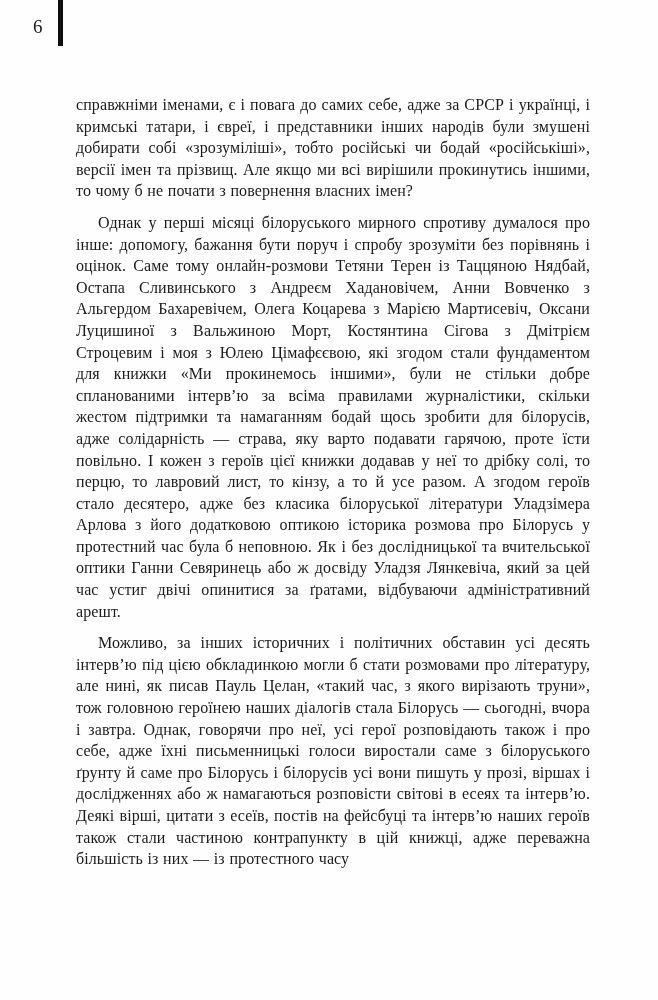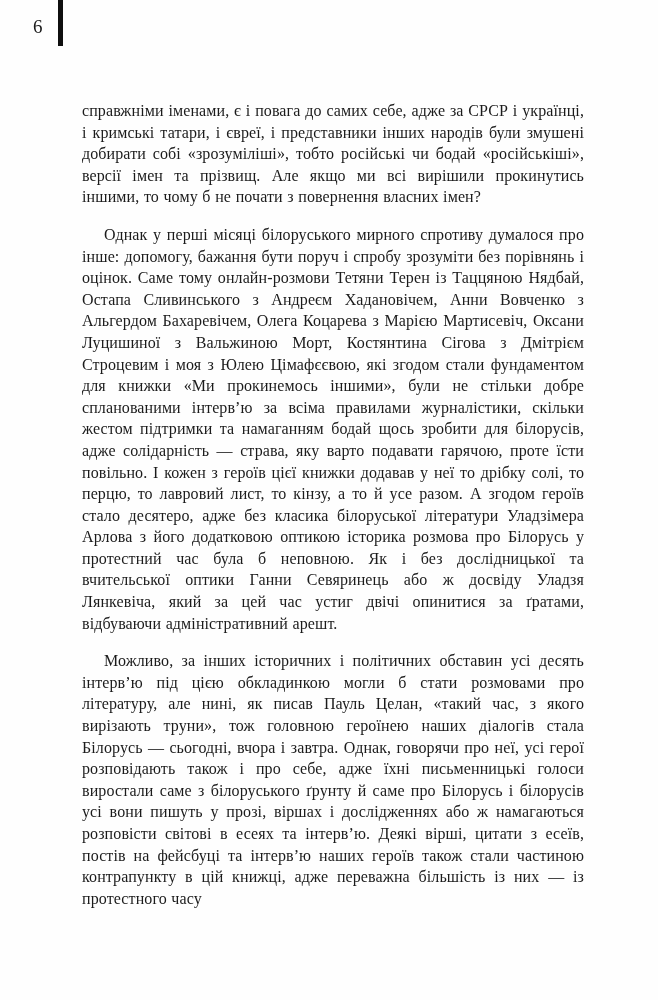--- a/index.html
+++ b/index.html
@@ -38,21 +38,21 @@
   .text-block {
     position: absolute;
     left: 66px;
     top: 84px;
     width: 534px;
     text-align: justify;
     hyphens: auto;
     -webkit-hyphens: auto;
   }
   .para {
-    margin: 16px;
+    margin: 10px;
     font-size: 16px;
     line-height: 21.6px;
     letter-spacing: 0.1px;
     word-spacing: 0.5px;
   }
   .para.indent {
     text-indent: 22px;
   }
 </style>
 </head>

